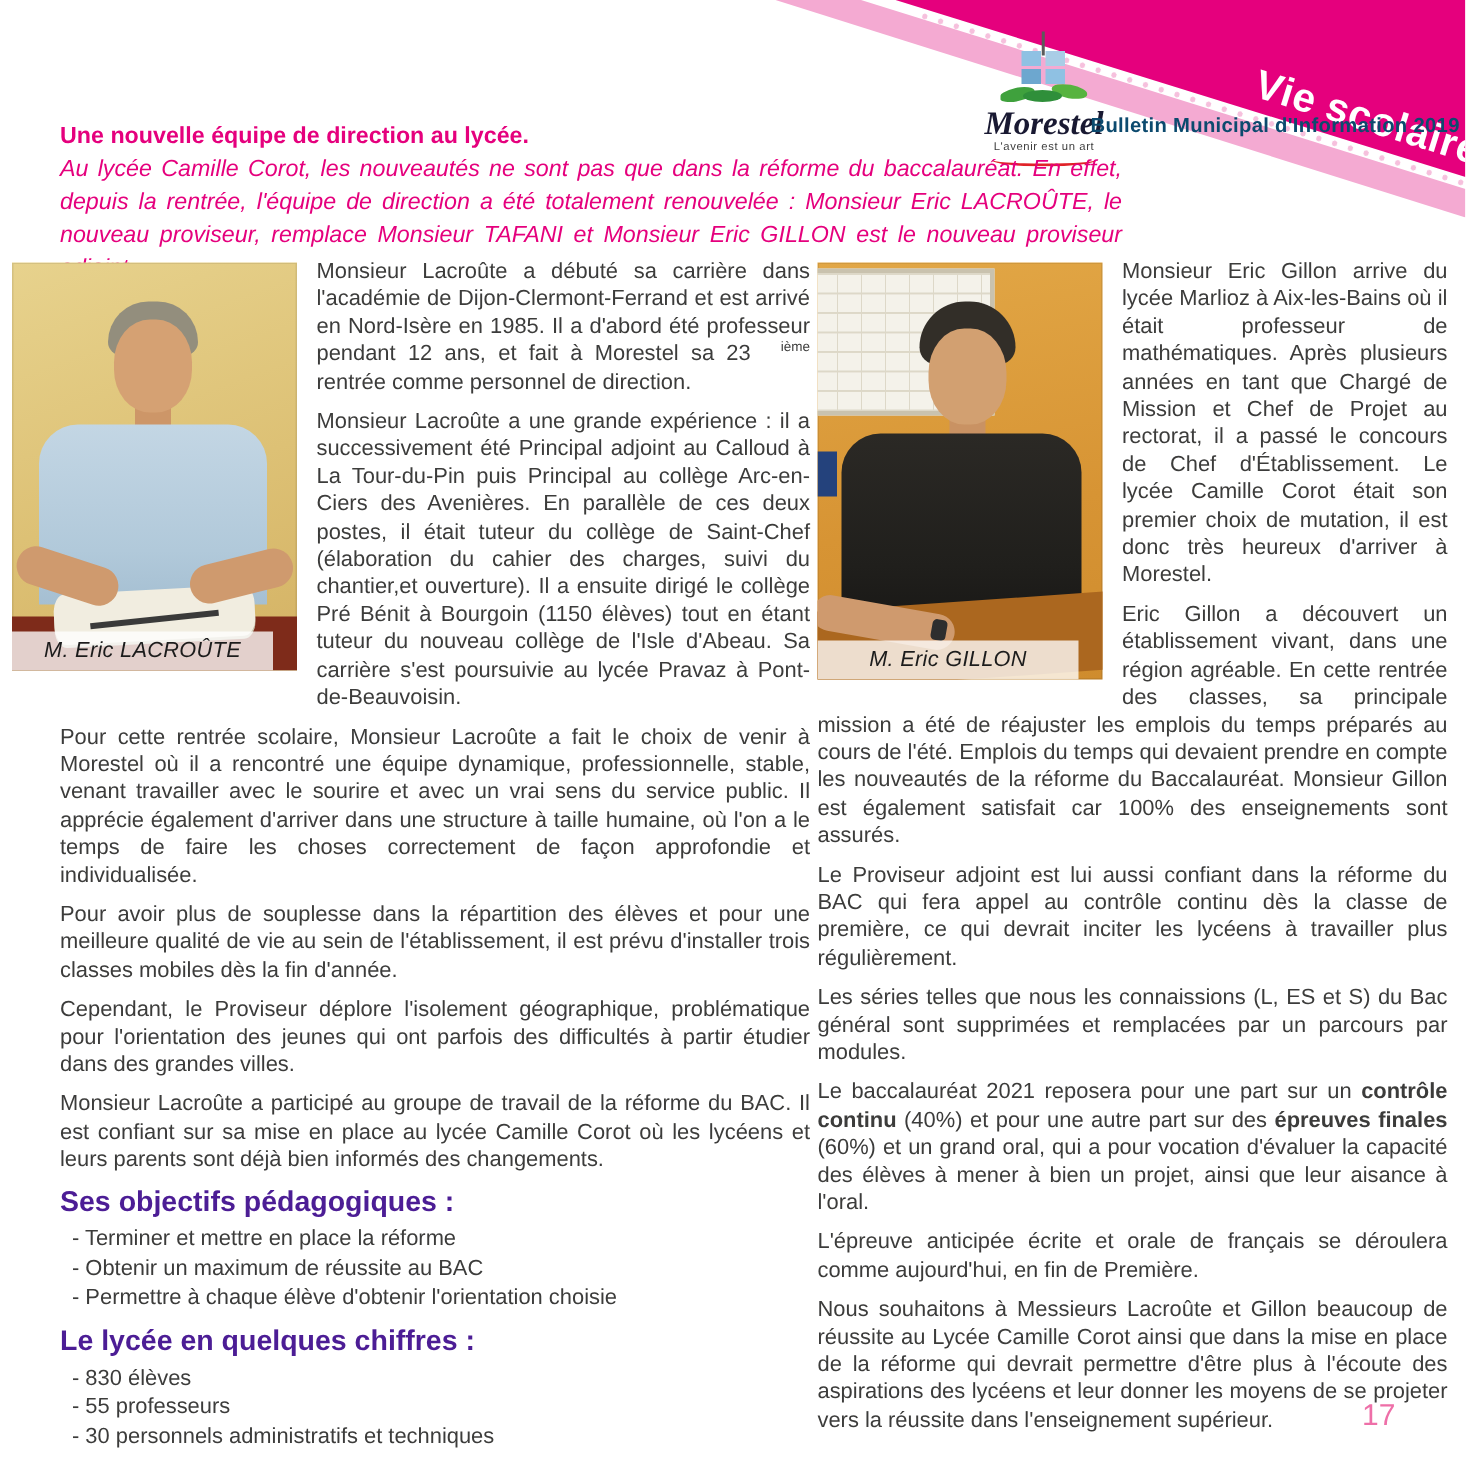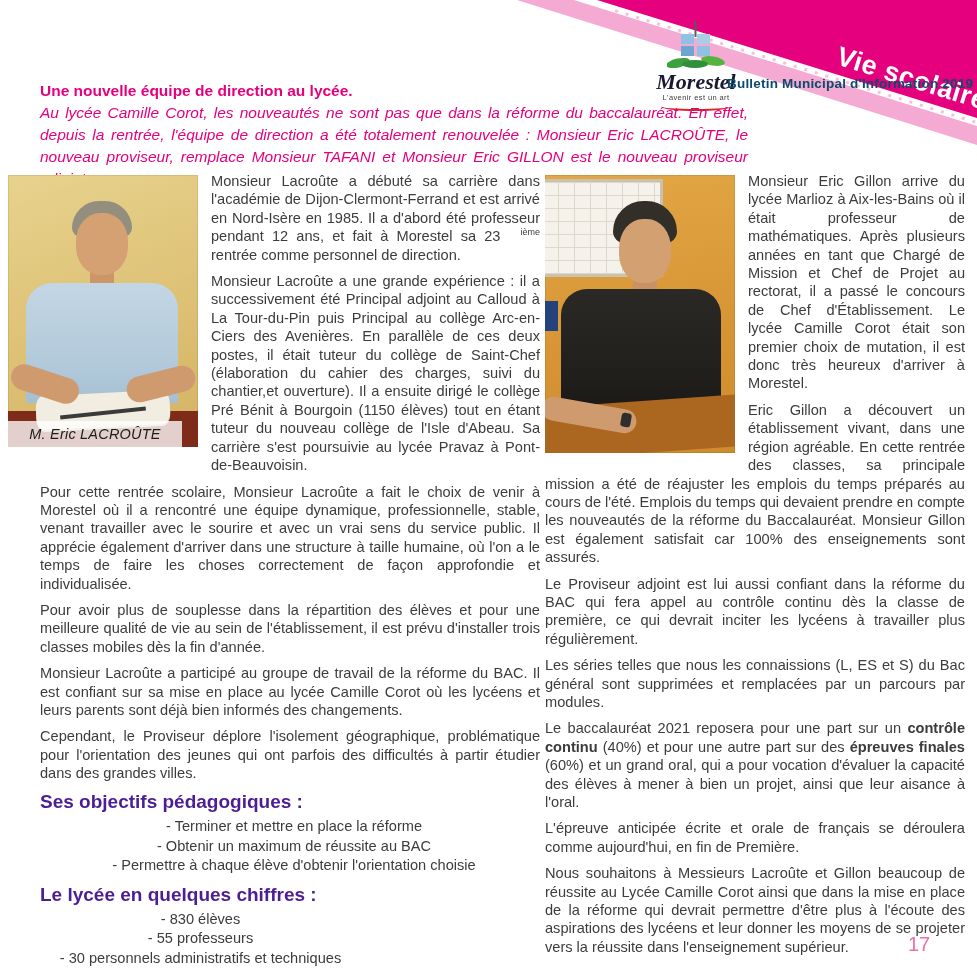--- a/index.html
+++ b/index.html
@@ -39,21 +39,21 @@
       text-align:justify;}
 
   
   .col{position:absolute;top:172px;font-size:14.6px;line-height:18.4px;}
   .col p{margin:0 0 8px 0;text-align:justify;}
   .col-left{left:40px;width:500px;}
   .col-right{left:545px;width:420px;}
   sup{font-size:9px;line-height:0;padding-left:20px;}
 
   .subhead{font-size:19px;font-weight:bold;color:#4c1d95;margin:10px 0 6px 0;}
-  .plainlist{margin:0;padding:0 0 0 8px;list-style:none;text-align:center;}
+  .plainlist{margin:0;padding:0 0 0 8px;list-style:none;}
   .plainlist li{line-height:19.5px;}
   .figures{display:flex;}
   .figures .fcol1{width:305px;}
   .figures .fcol2{flex:1;}
 
   
   .photo{position:relative;float:left;width:190px;overflow:hidden;
       margin:3px 13px 10px 0;box-shadow:0 0 0 1px rgba(0,0,0,.08) inset;}
   .photo-left{height:272px;margin-left:-32px;
       background:linear-gradient(160deg,#e7d28d 0%,#ddc175 55%,#d4b264 100%);}
@@ -145,22 +145,22 @@
     <div class="pl-book"></div>
     <div class="pl-arm-l"></div>
     <div class="pl-arm-r"></div>
     <div class="pl-pen"></div>
     <div class="caption-band">M. Eric LACROÛTE</div>
   </div>
   <p><span>Monsieur Lacroûte a débuté sa carrière dans l'académie de Dijon-Clermont-Ferrand et est arrivé en Nord-Isère en 1985. Il a d'abord été professeur pendant 12 ans, et fait à Morestel sa 23</span><sup>ième</sup><span> rentrée comme personnel de direction.</span></p>
   <p>Monsieur Lacroûte a une grande expérience : il a successivement été Principal adjoint au Calloud à La Tour-du-Pin puis Principal au collège Arc-en-Ciers des Avenières. En parallèle de ces deux postes, il était tuteur du collège de Saint-Chef (élaboration du cahier des charges, suivi du chantier,et ouverture). Il a ensuite dirigé le collège Pré Bénit à Bourgoin (1150 élèves) tout en étant tuteur du nouveau collège de l'Isle d'Abeau. Sa carrière s'est poursuivie au lycée Pravaz à Pont-de-Beauvoisin.</p>
   <p>Pour cette rentrée scolaire, Monsieur Lacroûte a fait le choix de venir à Morestel où il a rencontré une équipe dynamique, professionnelle, stable, venant travailler avec le sourire et avec un vrai sens du service public. Il apprécie également d'arriver dans une structure à taille humaine, où l'on a le temps de faire les choses correctement de façon approfondie et individualisée.</p>
   <p>Pour avoir plus de souplesse dans la répartition des élèves et pour une meilleure qualité de vie au sein de l'établissement, il est prévu d'installer trois classes mobiles dès la fin d'année.</p>
+  <p>Cependant, le Proviseur déplore l'isolement géographique, problématique pour l'orientation des jeunes qui ont parfois des difficultés à partir étudier dans des grandes villes.</p>
   <p>Monsieur Lacroûte a participé au groupe de travail de la réforme du BAC. Il est confiant sur sa mise en place au lycée Camille Corot où les lycéens et leurs parents sont déjà bien informés des changements.</p>
-  <p>Cependant, le Proviseur déplore l'isolement géographique, problématique pour l'orientation des jeunes qui ont parfois des difficultés à partir étudier dans des grandes villes.</p>
 
   <div class="subhead">Ses objectifs pédagogiques :</div>
   <ul class="plainlist">
     <li>- Terminer et mettre en place la réforme</li>
     <li>- Obtenir un maximum de réussite au BAC</li>
     <li>- Permettre à chaque élève d'obtenir l'orientation choisie</li>
   </ul>
 
   <div class="subhead">Le lycée en quelques chiffres :</div>
   <div class="figures">
@@ -176,20 +176,21 @@
   <div class="photo photo-right">
     <div class="pr-board"></div>
     <div class="pr-hair"></div>
     <div class="pr-neck"></div>
     <div class="pr-face"></div>
     <div class="pr-shirt"></div>
     <div class="pr-chip"></div>
     <div class="pr-desk"></div>
     <div class="pr-arm"></div>
     <div class="pr-watch"></div>
+    <div class="caption-band">M. Eric GILLON</div>
   </div>
   <p>Monsieur Eric Gillon arrive du lycée Marlioz à Aix-les-Bains où il était professeur de mathématiques. Après plusieurs années en tant que Chargé de Mission et Chef de Projet au rectorat, il a passé le concours de Chef d'Établissement. Le lycée Camille Corot était son premier choix de mutation, il est donc très heureux d'arriver à Morestel.</p>
   <p>Eric Gillon a découvert un établissement vivant, dans une région agréable. En cette rentrée des classes, sa principale mission a été de réajuster les emplois du temps préparés au cours de l'été. Emplois du temps qui devaient prendre en compte les nouveautés de la réforme du Baccalauréat. Monsieur Gillon est également satisfait car 100% des enseignements sont assurés.</p>
   <p>Le Proviseur adjoint est lui aussi confiant dans la réforme du BAC qui fera appel au contrôle continu dès la classe de première, ce qui devrait inciter les lycéens à travailler plus régulièrement.</p>
   <p>Les séries telles que nous les connaissions (L, ES et S) du Bac général sont supprimées et remplacées par un parcours par modules.</p>
   <p><span>Le baccalauréat 2021 reposera pour une part sur un </span><b>contrôle continu</b><span> (40%) et pour une autre part sur des </span><b>épreuves finales</b><span> (60%) et un grand oral, qui a pour vocation d'évaluer la capacité des élèves à mener à bien un projet, ainsi que leur aisance à l'oral.</span></p>
   <p>L'épreuve anticipée écrite et orale de français se déroulera comme aujourd'hui, en fin de Première.</p>
   <p>Nous souhaitons à Messieurs Lacroûte et Gillon beaucoup de réussite au Lycée Camille Corot ainsi que dans la mise en place de la réforme qui devrait permettre d'être plus à l'écoute des aspirations des lycéens et leur donner les moyens de se projeter vers la réussite dans l'enseignement supérieur.</p>
 </div>
 

